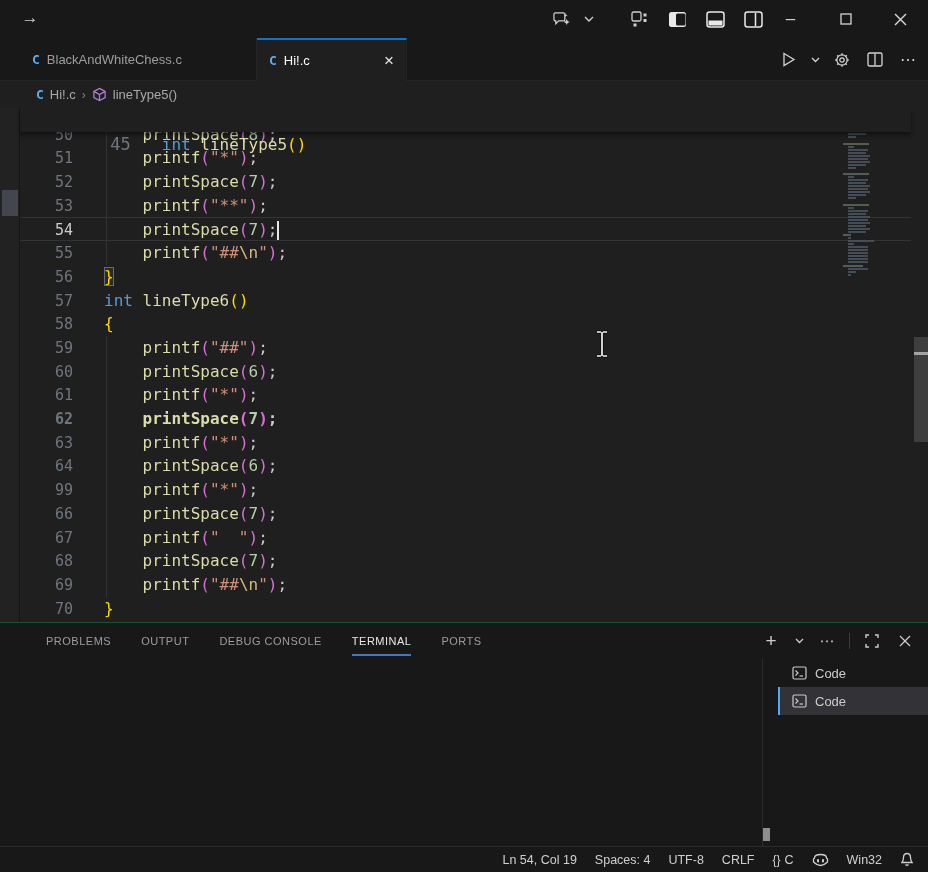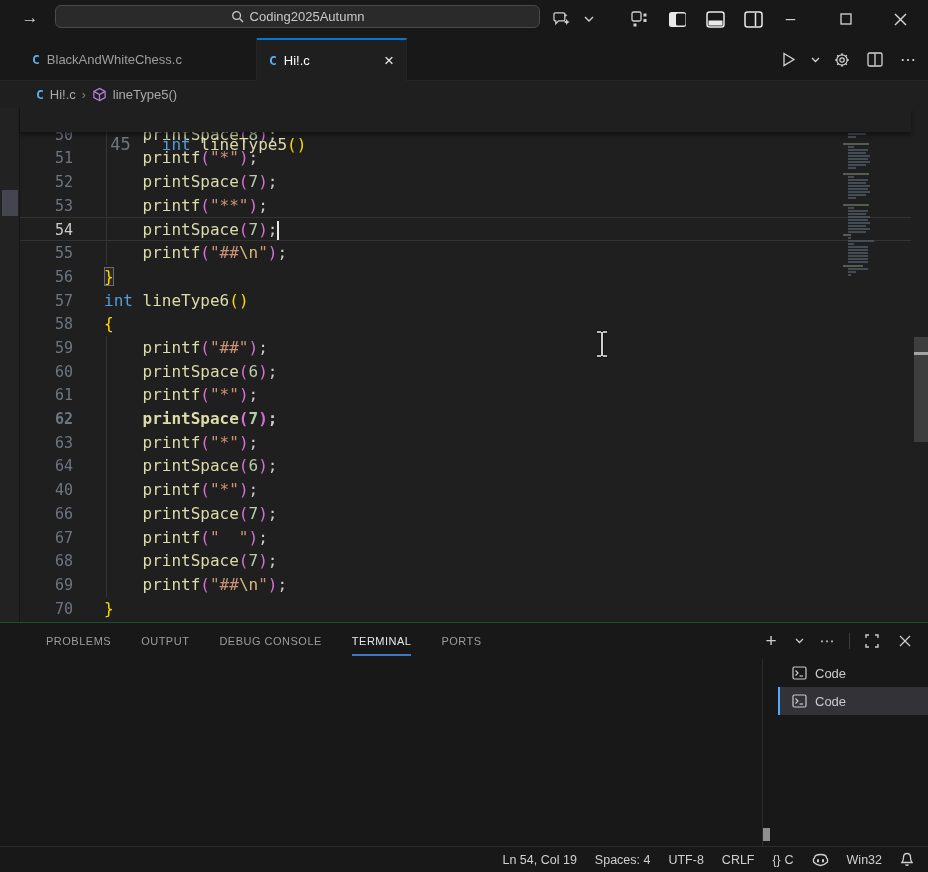--- a/index.html
+++ b/index.html
@@ -76,27 +76,20 @@
   .ibeam { position:absolute; left:594px; top:222px; z-index:9; }
   svg { display:block; }
 </style>
 </head>
 <body>
 
 <div class="window">
 
   <div class="titlebar">
     <div class="nav-arrow">→</div>
-    <div class="cmd-center">
-      <svg width="13" height="13" viewBox="0 0 14 14">
-          <circle cx="6" cy="6" r="4.2" fill="none" stroke="#c8c8c8" stroke-width="1.4"></circle>
-          <line x1="9.2" y1="9.2" x2="13" y2="13" stroke="#c8c8c8" stroke-width="1.4"></line>
-        </svg>
-      <span>Coding2025Autumn</span>
-    </div>
     <div class="tb-icons">
       <div class="tb-icon">
         <svg width="19" height="17" viewBox="0 0 20 18">
             <path d="M2 3.5 Q2 2 3.5 2 H12 Q13.5 2 13.5 3.5 V9 Q13.5 10.5 12 10.5 H7 L4 13.5 V10.5 H3.5 Q2 10.5 2 9 Z" fill="none" stroke="#cfcfcf" stroke-width="1.3"></path>
             <path d="M15.5 8.5 l1 2.2 2.2 1 -2.2 1 -1 2.2 -1-2.2 -2.2-1 2.2-1 Z" fill="#cfcfcf"></path>
             <path d="M14.5 2.5 l.6 1.4 1.4.6 -1.4.6 -.6 1.4 -.6-1.4 -1.4-.6 1.4-.6 Z" fill="#cfcfcf"></path>
           </svg>
       </div>
       <div class="tb-icon" style="width:14px">
         <svg width="10" height="6" viewBox="0 0 10 6">
@@ -207,21 +200,21 @@
         <div class="row" style="top: 133.1px;"><span class="ln">55</span><span class="code"><span class="guide" style="left:2px"></span><span class="seg t">    </span><span class="seg f">printf</span><span class="seg pb">(</span><span class="seg s">"##</span><span class="seg e">\n</span><span class="seg s">"</span><span class="seg pb">)</span><span class="seg t">;</span></span></div>
         <div class="row" style="top: 156.8px;"><span class="ln">56</span><span class="code"><span class="seg pa matchbox">}</span></span></div>
         <div class="row" style="top: 180.5px;"><span class="ln">57</span><span class="code"><span class="seg k">int</span><span class="seg t"> </span><span class="seg f">lineType6</span><span class="seg pa">()</span></span></div>
         <div class="row" style="top: 204.2px;"><span class="ln">58</span><span class="code"><span class="seg pa">{</span></span></div>
         <div class="row" style="top: 227.9px;"><span class="ln">59</span><span class="code"><span class="guide" style="left:2px"></span><span class="seg t">    </span><span class="seg f">printf</span><span class="seg pb">(</span><span class="seg s">"##"</span><span class="seg pb">)</span><span class="seg t">;</span></span></div>
         <div class="row" style="top: 251.6px;"><span class="ln">60</span><span class="code"><span class="guide" style="left:2px"></span><span class="seg t">    </span><span class="seg f">printSpace</span><span class="seg pb">(</span><span class="seg n">6</span><span class="seg pb">)</span><span class="seg t">;</span></span></div>
         <div class="row" style="top: 275.3px;"><span class="ln">61</span><span class="code"><span class="guide" style="left:2px"></span><span class="seg t">    </span><span class="seg f">printf</span><span class="seg pb">(</span><span class="seg s">"*"</span><span class="seg pb">)</span><span class="seg t">;</span></span></div>
         <div class="row" style="top: 299px; font-weight: bold;"><span class="ln">62</span><span class="code"><span class="guide" style="left:2px"></span><span class="seg t">    </span><span class="seg f">printSpace</span><span class="seg pb">(</span><span class="seg n">7</span><span class="seg pb">)</span><span class="seg t">;</span></span></div>
         <div class="row" style="top: 322.7px;"><span class="ln">63</span><span class="code"><span class="guide" style="left:2px"></span><span class="seg t">    </span><span class="seg f">printf</span><span class="seg pb">(</span><span class="seg s">"*"</span><span class="seg pb">)</span><span class="seg t">;</span></span></div>
         <div class="row" style="top: 346.4px;"><span class="ln">64</span><span class="code"><span class="guide" style="left:2px"></span><span class="seg t">    </span><span class="seg f">printSpace</span><span class="seg pb">(</span><span class="seg n">6</span><span class="seg pb">)</span><span class="seg t">;</span></span></div>
-        <div class="row" style="top: 370.1px;"><span class="ln">40</span><span class="code"><span class="guide" style="left:2px"></span><span class="seg t">    </span><span class="seg f">printf</span><span class="seg pb">(</span><span class="seg s">"*"</span><span class="seg pb">)</span><span class="seg t">;</span></span></div>
+        <div class="row" style="top: 370.1px;"><span class="ln">99</span><span class="code"><span class="guide" style="left:2px"></span><span class="seg t">    </span><span class="seg f">printf</span><span class="seg pb">(</span><span class="seg s">"*"</span><span class="seg pb">)</span><span class="seg t">;</span></span></div>
         <div class="row" style="top: 393.8px;"><span class="ln">66</span><span class="code"><span class="guide" style="left:2px"></span><span class="seg t">    </span><span class="seg f">printSpace</span><span class="seg pb">(</span><span class="seg n">7</span><span class="seg pb">)</span><span class="seg t">;</span></span></div>
         <div class="row" style="top: 417.5px;"><span class="ln">67</span><span class="code"><span class="guide" style="left:2px"></span><span class="seg t">    </span><span class="seg f">printf</span><span class="seg pb">(</span><span class="seg s">"  "</span><span class="seg pb">)</span><span class="seg t">;</span></span></div>
         <div class="row" style="top: 441.2px;"><span class="ln">68</span><span class="code"><span class="guide" style="left:2px"></span><span class="seg t">    </span><span class="seg f">printSpace</span><span class="seg pb">(</span><span class="seg n">7</span><span class="seg pb">)</span><span class="seg t">;</span></span></div>
         <div class="row" style="top: 464.9px;"><span class="ln">69</span><span class="code"><span class="guide" style="left:2px"></span><span class="seg t">    </span><span class="seg f">printf</span><span class="seg pb">(</span><span class="seg s">"##</span><span class="seg e">\n</span><span class="seg s">"</span><span class="seg pb">)</span><span class="seg t">;</span></span></div>
         <div class="row" style="top: 488.6px;"><span class="ln">70</span><span class="code"><span class="seg pa">}</span></span></div>
       </div>
     <div class="sticky">
       <span class="ln">45</span><span class="code" id="sticky-code"><span class="seg k">int</span><span class="seg t"> </span><span class="seg f">lineType5</span><span class="seg pa">()</span></span>
     </div>
     <div class="rail">

